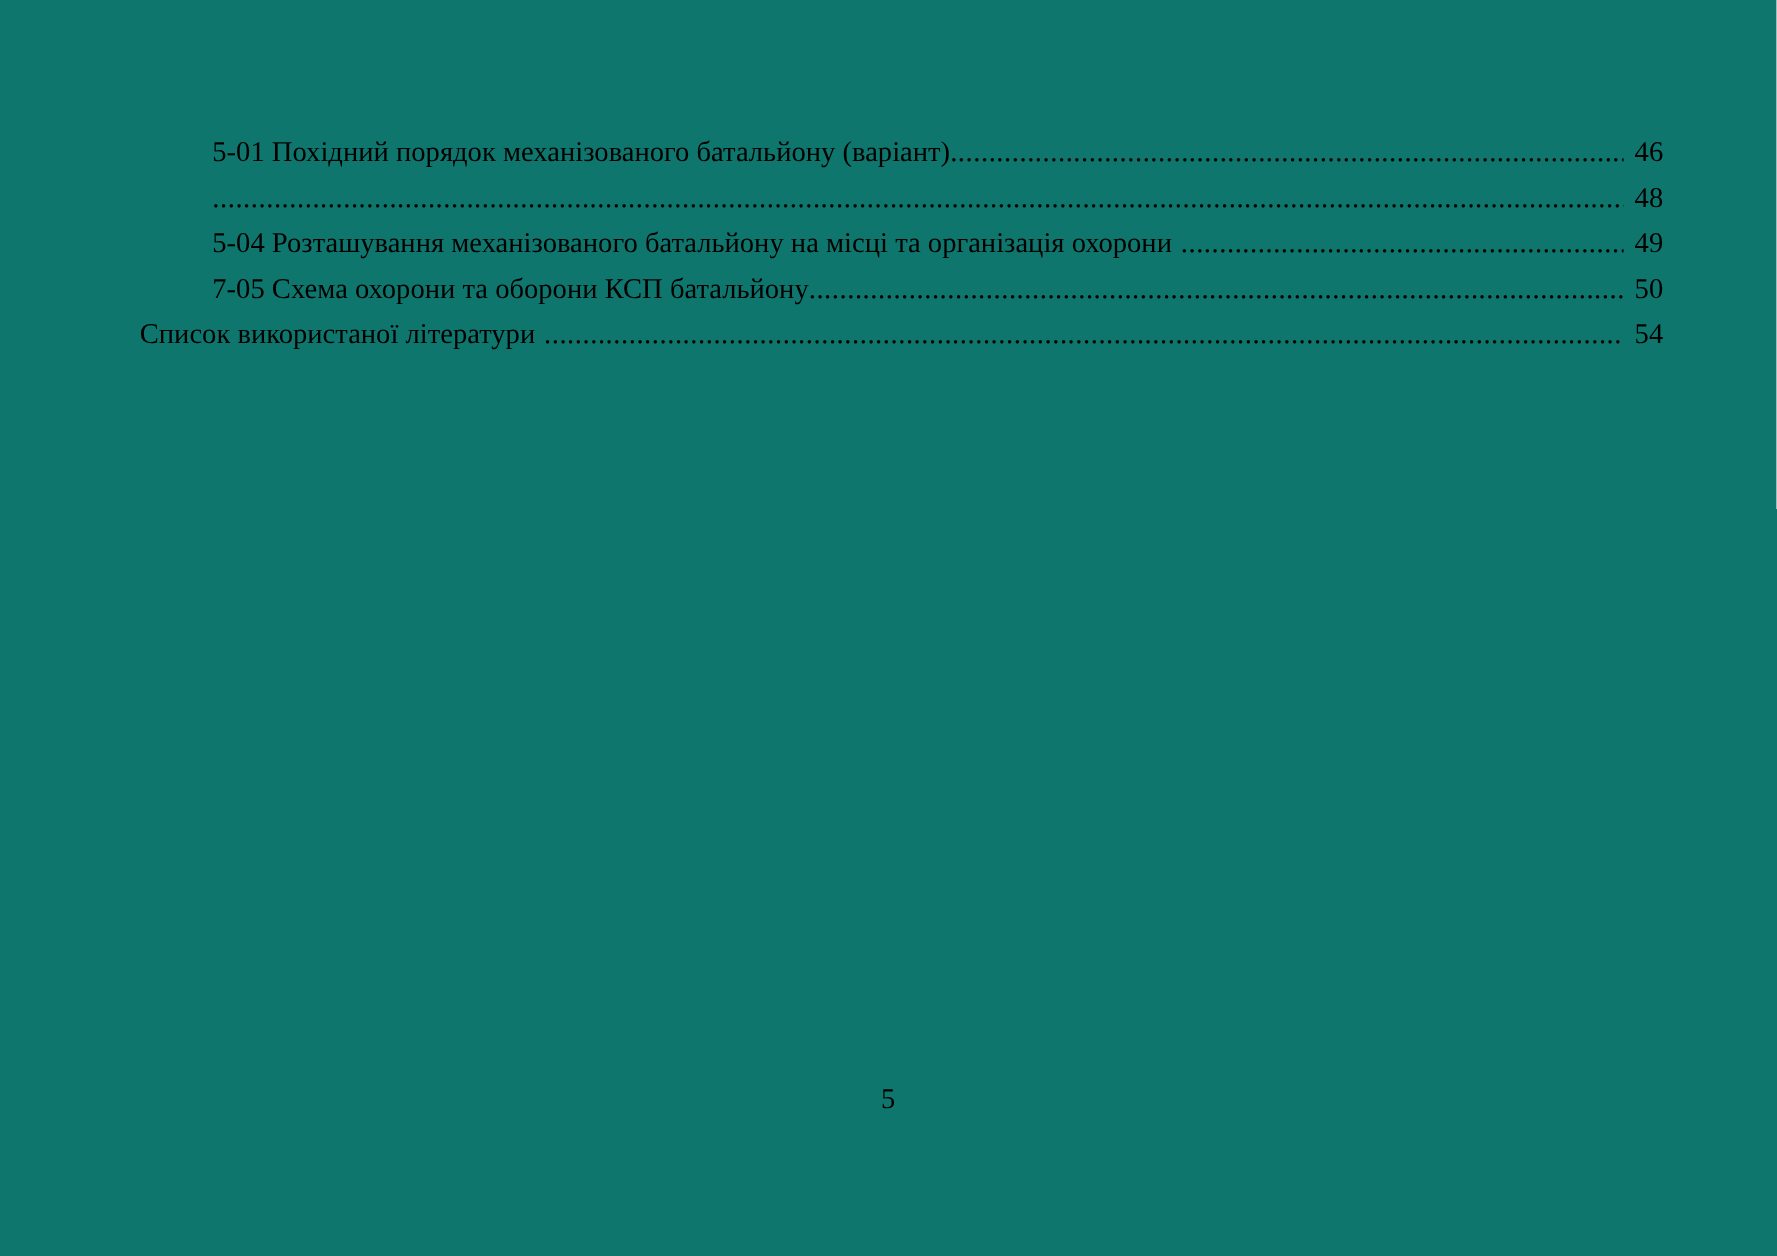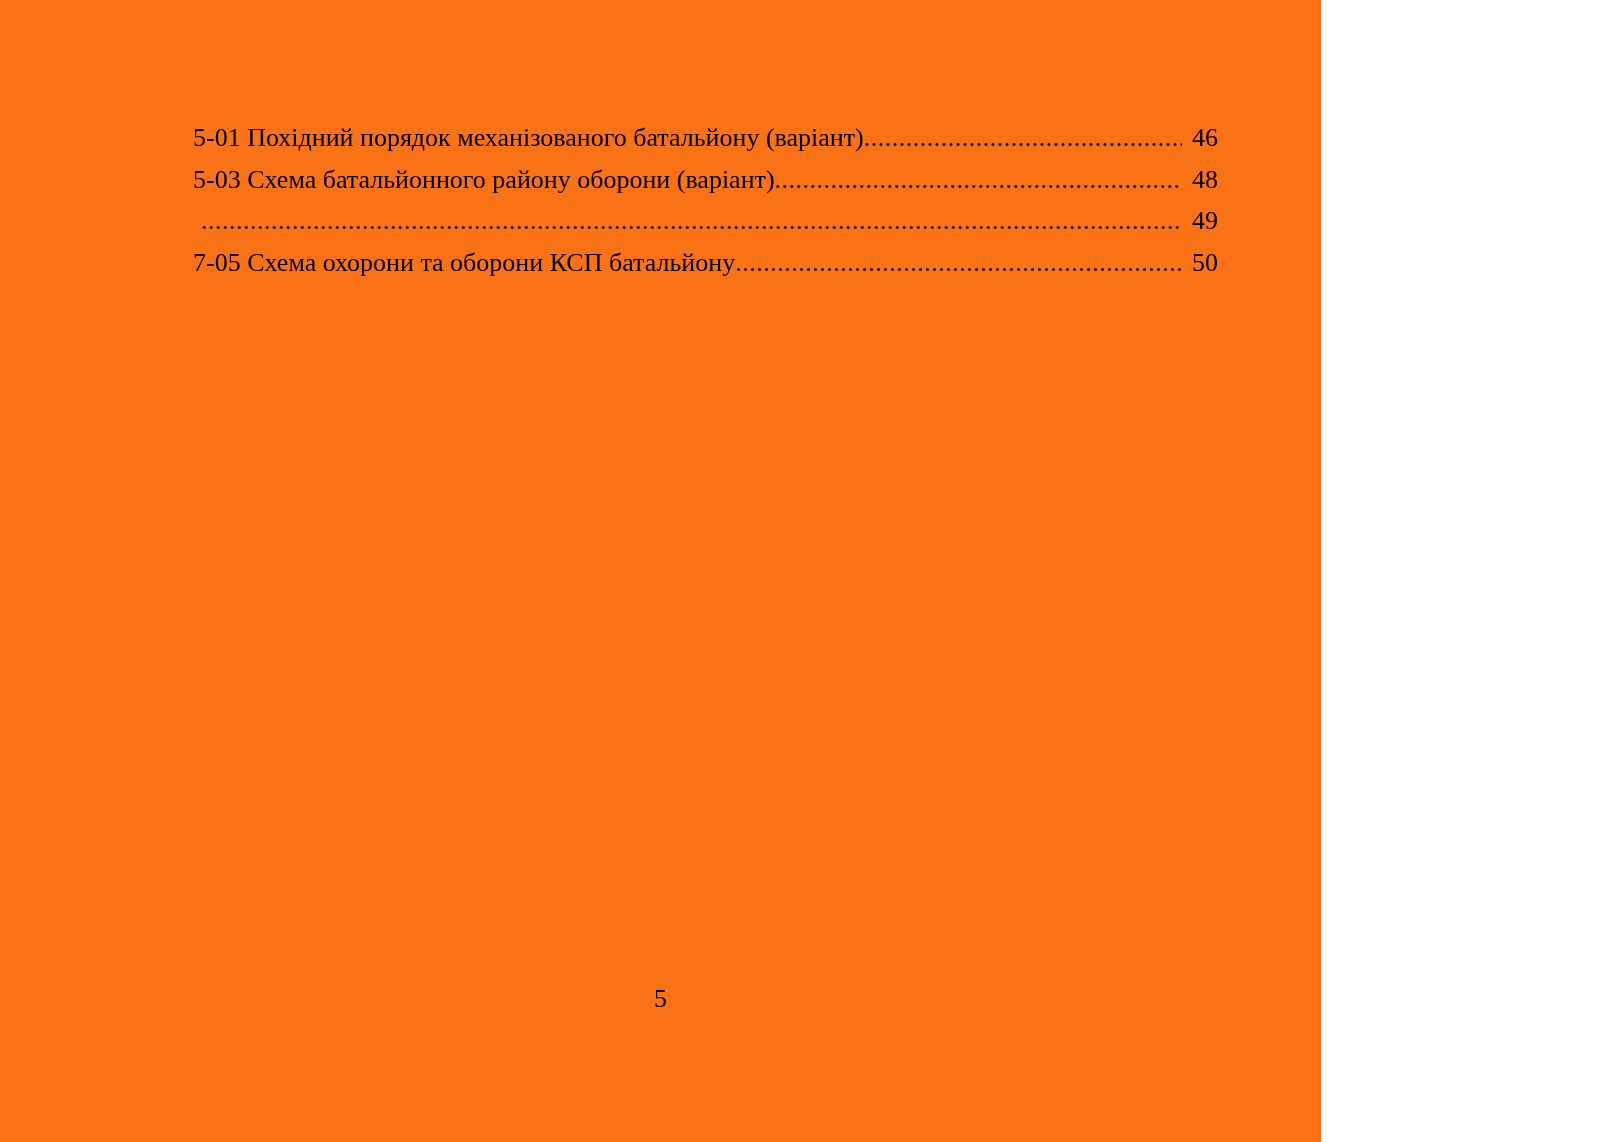--- a/index.html
+++ b/index.html
@@ -6,23 +6,23 @@
 
   html, body {
     width: 1615px;
     height: 1142px;
     background: #ffffff;
     font-family: "Liberation Serif", "DejaVu Serif", serif;
   }
 
   .page {
     position: relative;
-    width: 1321px;
+    width: 1615px;
     height: 1142px;
-    background: #f97316;
+    background: #0f766e;
     color: #000000;
     overflow: hidden;
   }
 
   .toc {
     position: absolute;
     top: 117px;
     left: 127px;
     right: 103px;
   }
@@ -87,34 +87,39 @@
   <div class="toc">
 
     <div class="toc-row indent">
       <span class="toc-label">5-01 Похідний порядок механізованого батальйону (варіант)</span>
       <span class="toc-leader"></span>
       <span class="toc-page">46</span>
     </div>
 
 
     <div class="toc-row indent">
-      <span class="toc-label">5-03 Схема батальйонного району оборони (варіант)</span>
       <span class="toc-leader"></span>
       <span class="toc-page">48</span>
     </div>
 
     <div class="toc-row indent gap">
+      <span class="toc-label">5-04 Розташування механізованого батальйону на місці та організація охорони</span>
       <span class="toc-leader"></span>
       <span class="toc-page">49</span>
     </div>
 
     <div class="toc-row indent">
       <span class="toc-label">7-05 Схема охорони та оборони КСП батальйону</span>
       <span class="toc-leader"></span>
       <span class="toc-page">50</span>
     </div>
 
+    <div class="toc-row gap">
+      <span class="toc-label">Список використаної літератури</span>
+      <span class="toc-leader"></span>
+      <span class="toc-page">54</span>
+    </div>
 
   </div>
 
   <div class="footer-pagenum">5</div>
 
 </div>
 
 </body></html>

